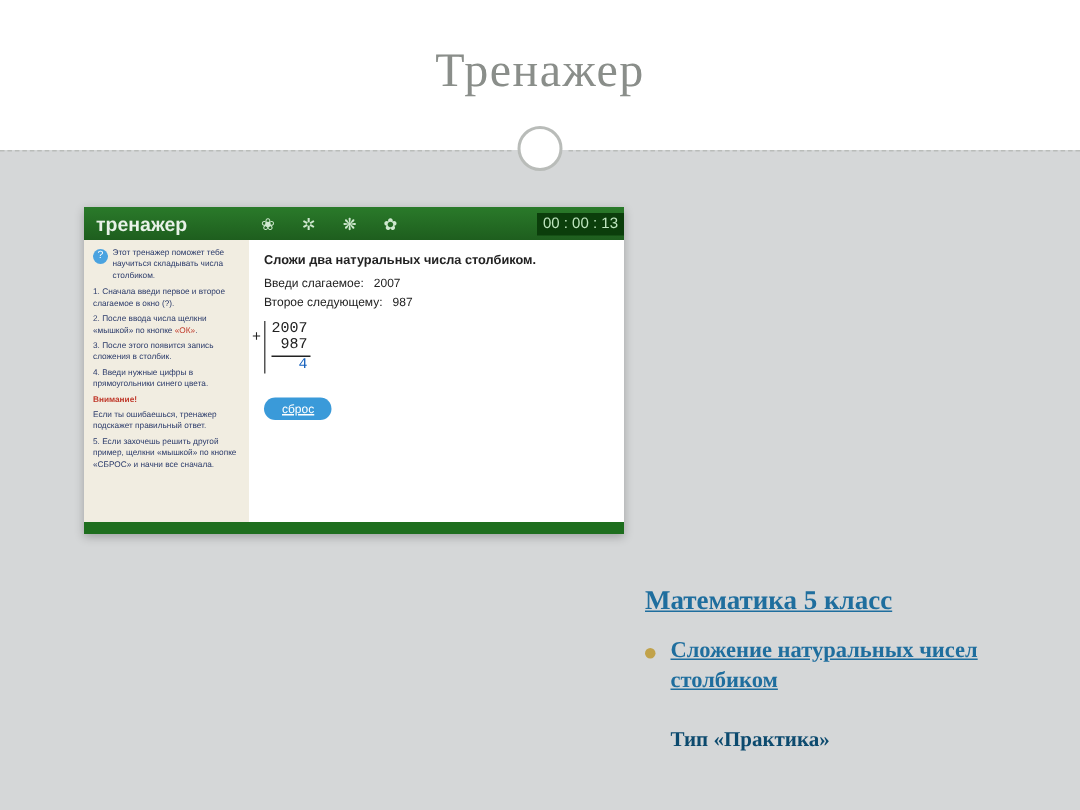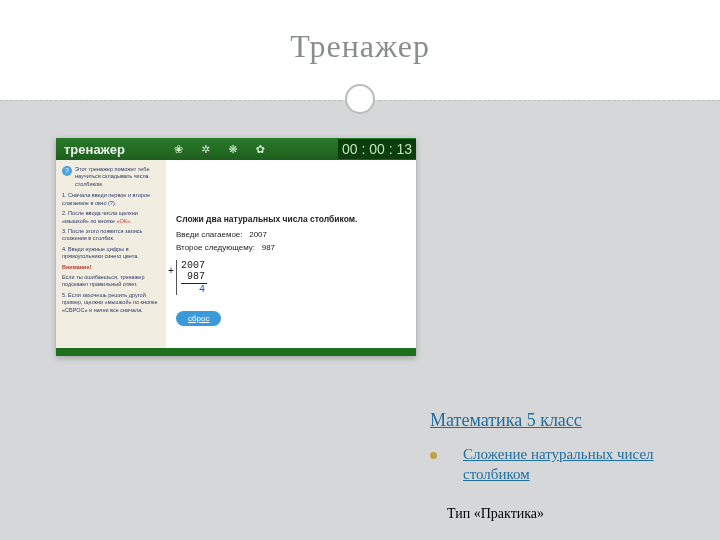--- a/index.html
+++ b/index.html
@@ -65,21 +65,21 @@
   .tm-brand {
     font-size: 13px;
     font-weight: bold;
     color: #e8f2e8;
     padding-left: 8px;
     flex: 0 0 110px;
   }
   .tm-icons { flex: 1; display:flex; gap:18px; padding-left:8px; }
   .tm-icons span { color:#cfe8cf; font-size:11px; }
   .tm-timer {
-    font-size: 14px;
+    font-size: 10px;
     padding-right: 4px;
     background:#0b3e0b;
     padding:2px 4px;
     color:#bfe6bf;
   }
   .tm-body { display:flex; height: calc(100% - 22px - 8px); }
   .tm-bottombar { height:8px; background:#1e6e1e; }
   .tm-side {
     width: 110px;
     background: #f1ede1;
@@ -98,21 +98,20 @@
   }
   .tm-side p { margin-bottom:3px; }
   .tm-side .ok { color:#c0392b; }
   .tm-side .warn { color:#c0392b; font-weight:bold; }
   .tm-main {
     flex:1;
     padding:8px 10px;
     font-family: Arial, sans-serif;
     font-size: 8px;
     color:#222;
-    margin-top:46px;
   }
   .tm-main .task-title { font-weight:bold; font-size:8.5px; margin-bottom:6px; }
   .tm-main .row { margin-bottom:4px; font-size:8px; }
   .tm-calc {
     display:flex; align-items:center; gap:8px; margin-top:8px;
   }
   .tm-col {
     font-family: 'Courier New', monospace;
     font-size:10px;
     text-align:right;
@@ -138,45 +137,46 @@
     padding:3px 12px;
     border-radius:9px;
     font-family: Arial, sans-serif;
     text-decoration: underline;
   }
 
   
   .links {
     position:absolute;
     left: 430px;
-    top: 410px;
+    top: 390px;
     width: 250px;
+    font-weight: bold;
   }
   .link-main {
     color:#1f6e9e;
     text-decoration: underline;
     font-size: 18px;
   }
   .bullet-row {
-    display:flex; gap:26px; margin-top:14px;
+    display:flex; gap:10px; margin-top:14px;
   }
   .bullet {
     width:7px;height:7px;border-radius:50%;
     background:#c1a24a; margin-top:7px; flex:0 0 7px;
   }
   .link-sub {
     color:#1f6e9e;
     text-decoration: underline;
     font-size:15px;
     line-height:1.3;
   }
   .type-label {
     margin-top:22px;
     font-size:14px;
-    color:#000000;
+    color:#0c4a6e;
     padding-left:17px;
   }
 </style>
 </head>
 <body>
 
 <div class="slide">
 
   <div class="header-area">
     <div class="slide-title">Тренажер</div>

